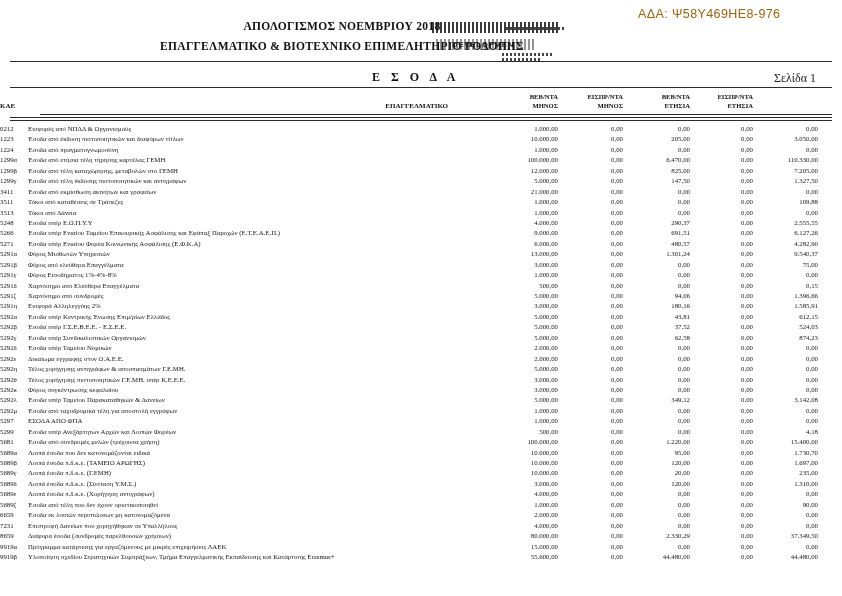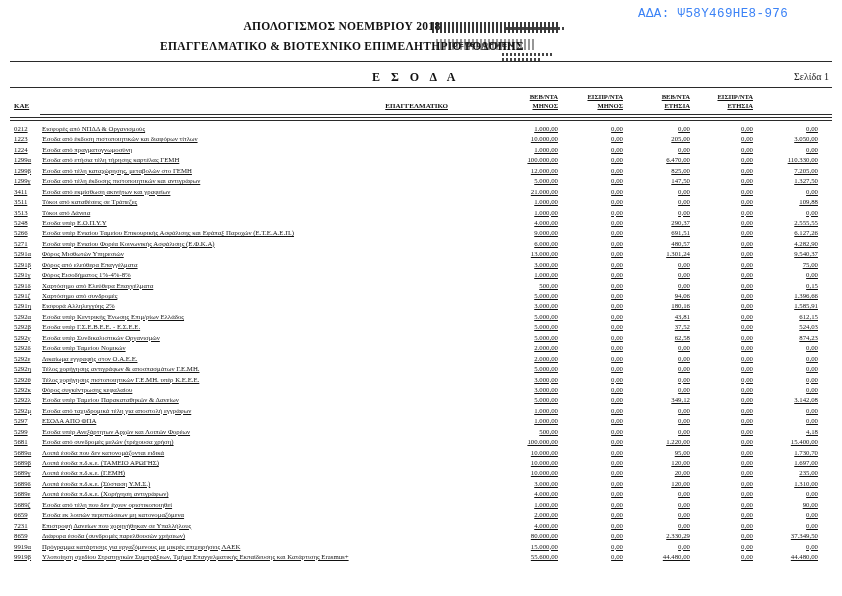--- a/index.html
+++ b/index.html
@@ -8,22 +8,22 @@
     width:842px;height:596px;
     background:#ffffff;
     font-family:"Liberation Serif", serif;
     color:#111;
     overflow:hidden;
     margin:0 auto;
   }
   
   .ada{
     position:absolute;left:638px;top:7px;
-    font-family:Liberation Mono, monospace;
-    font-size:12.5px;color:#3b82f6;letter-spacing:.4px;
+    font-family:Liberation Sans, sans-serif;
+    font-size:12.5px;color:#a16207;letter-spacing:.4px;
   }
   
   .titles{position:absolute;left:0;top:20px;width:684px;text-align:center;}
   .t1{font-size:11.5px;font-weight:bold;letter-spacing:.3px;}
   .t2{font-size:11.5px;font-weight:bold;margin-top:8px;letter-spacing:.3px;}
   
   .stamp{position:absolute;left:452px;top:24px;width:160px;pointer-events:none;}
   .stamp-big{
     font-family:"Liberation Sans", sans-serif;font-size:8px;font-weight:bold;
     color:#222;letter-spacing:.6px;opacity:.9;margin-top:16px;
@@ -40,28 +40,28 @@
   .rule2{left:10px;top:87px;width:822px;}
   .rule3{left:40px;top:114px;width:792px;}
   .double-rule{position:absolute;left:10px;top:117px;width:822px;height:2px;
     border-top:1px solid #2a2a2a;border-bottom:1px solid #2a2a2a;}
   
   .section-title{
     position:absolute;left:372px;top:70px;
     font-size:12px;font-weight:bold;letter-spacing:4px;
   }
   .page-number{
-    position:absolute;right:13px;top:71px;
-    font-size:10px;color:#222;
+    position:absolute;right:26px;top:71px;
+    font-size:12px;color:#222;
   }
   
   .grid{
     display:grid;
     grid-template-columns:28px 1fr 110px 65px 67px 63px 65px;
-    padding-left:14px;padding-right:24px;text-decoration:underline;
+    padding-right:24px;
   }
   .thead{position:absolute;left:0;top:92px;width:842px;box-sizing:border-box;align-items:end;}
   .th{font-weight:bold;font-size:7px;line-height:8px;}
   .n{text-align:right;}
   .two{display:flex;flex-direction:column;align-items:flex-end;justify-content:flex-end;}
   .two .hl{display:block;font-weight:bold;font-size:6.6px;line-height:9px;}
   .tbody{position:absolute;left:0;top:124px;width:842px;}
   .trow{height:10.45px;box-sizing:border-box;}
   .trow .c{
     font-size:6.8px;line-height:10.45px;

